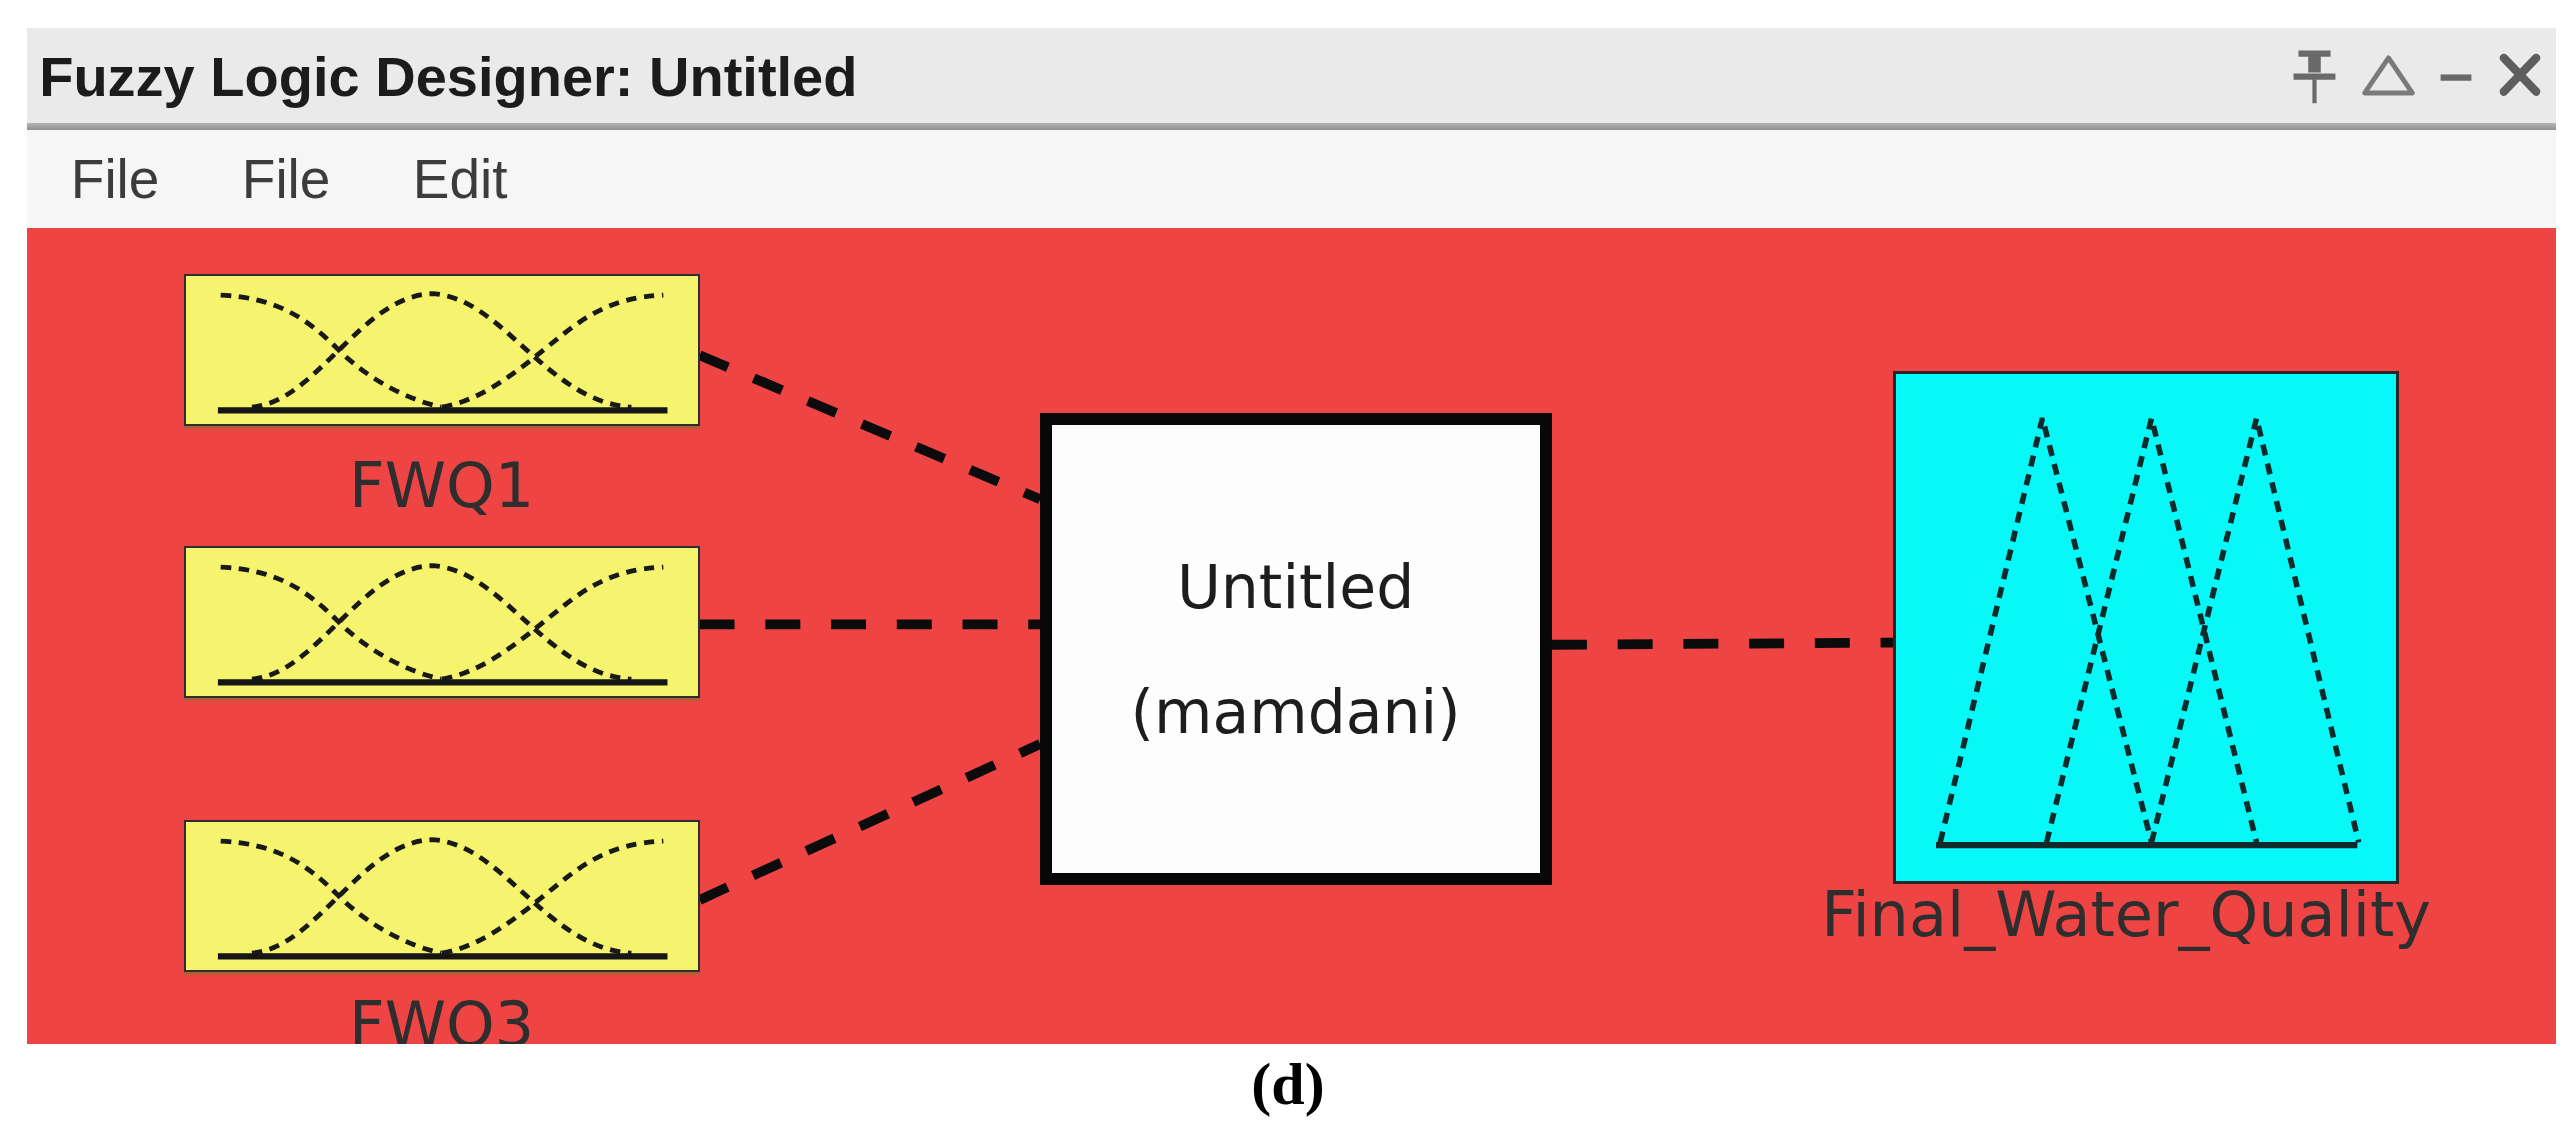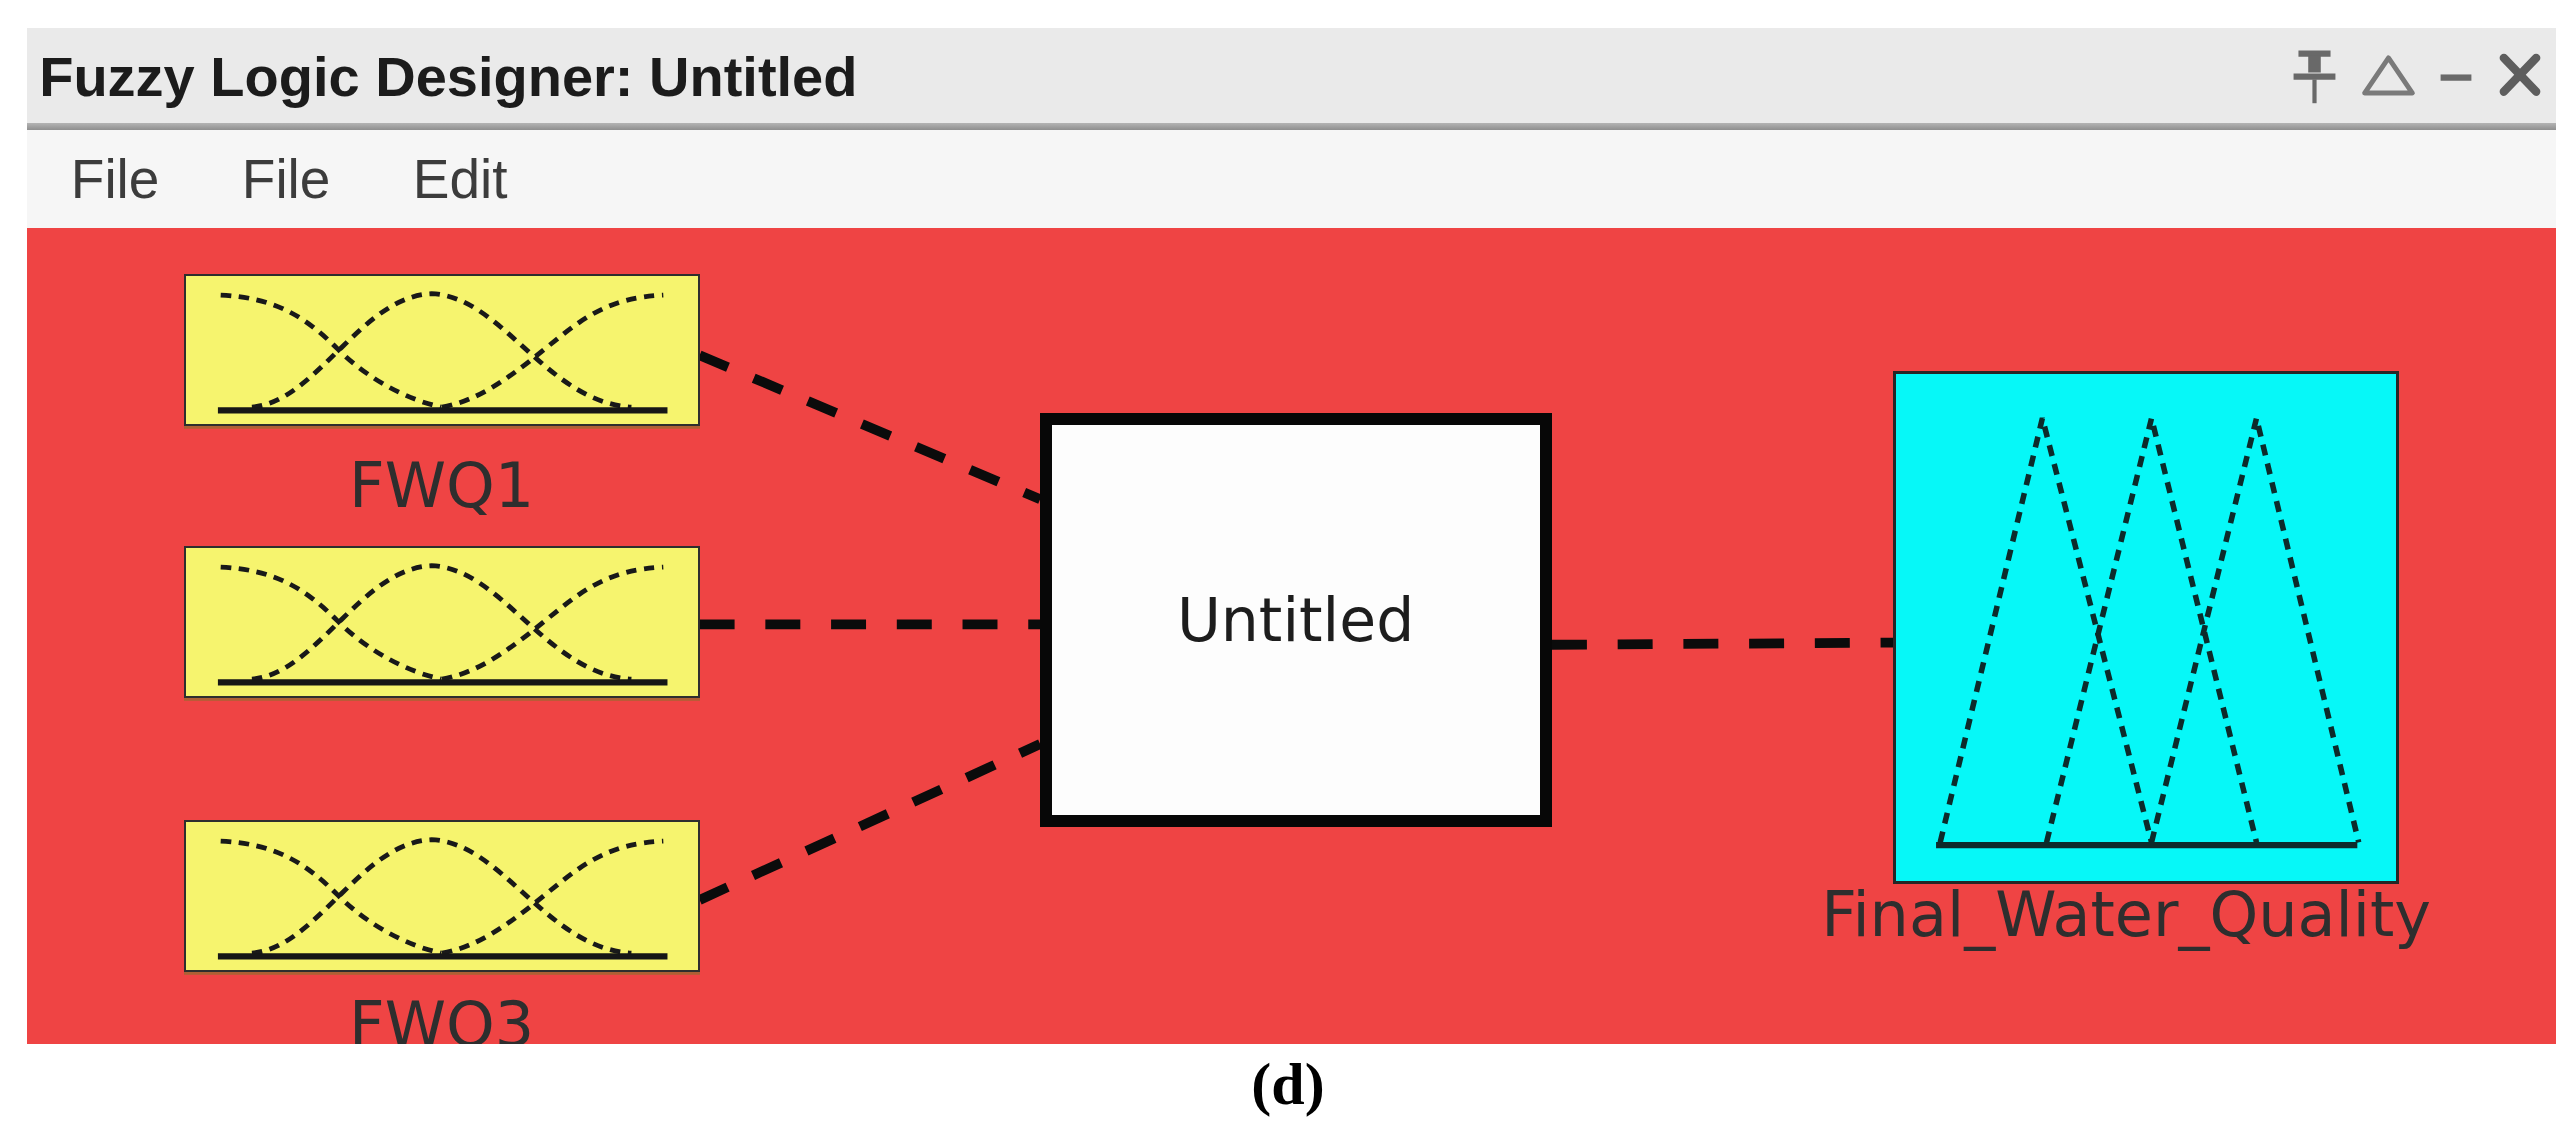--- a/index.html
+++ b/index.html
@@ -21,21 +21,21 @@
   
   .canvas{position:relative;height:816px;background:#ef4444;overflow:hidden;}
   .blk{position:absolute;box-sizing:border-box;}
   .blk svg{display:block;width:100%;height:100%;}
   .input-blk{left:157px;width:516px;height:152px;background:#f6f46e;border:2.8px solid #2e2e2e;
              box-shadow:0 2.8px 0 rgba(120,120,40,.55);}
   .iblk-1{top:46px;} .iblk-2{top:318px;} .iblk-3{top:592px;}
   .blk-label{position:absolute;left:157px;width:516px;height:77px;line-height:77px;
              text-align:center;font-family:"DejaVu Sans", sans-serif;font-size:62px;color:#2e2e2e;}
   .lbl-1{top:219px;} .lbl-2{top:489px;} .lbl-3{top:758px;}
-  .sys-box{left:1013px;top:185px;width:512px;height:414px;background:#fdfdfd;border:12.6px solid #070707;
+  .sys-box{left:1013px;top:185px;width:512px;height:472px;background:#fdfdfd;border:12.6px solid #070707;
            display:flex;flex-direction:column;align-items:center;justify-content:center;gap:55px;}
   .sys-box .sys-line{font-family:"DejaVu Sans", sans-serif;font-size:60px;line-height:70px;
            color:#1d1d1d;white-space:nowrap;}
   .out-blk{left:1866px;top:143px;width:506px;height:513px;background:#06f8f8;border:3.5px solid #262626;}
   .out-label{position:absolute;left:1750px;top:648px;width:699px;height:77px;line-height:77px;
              text-align:center;font-family:"DejaVu Sans", sans-serif;font-size:62px;color:#2e2e2e;
              white-space:nowrap;}
   .wires{position:absolute;left:0;top:0;width:2529px;height:816px;}
   
   .caption{position:absolute;left:0;top:1050px;width:100%;text-align:center;
@@ -116,20 +116,21 @@
           <path d="M 369 193 C 420 184 464 152 519 106 S 610 32 688 28" fill="none" stroke="#191919" stroke-width="7" stroke-dasharray="15 11"></path>
           <line x1="46" y1="198" x2="694" y2="198" stroke="#161616" stroke-width="9"></line>
         </svg>
       </div>
 
       <div class="blk-label lbl-1">FWQ1</div>
       <div class="blk-label lbl-3">FWQ3</div>
 
       <div class="blk sys-box">
         <div class="sys-line">Untitled</div>
+        <div class="sys-line">(mamdani)</div>
       </div>
 
       <div class="blk out-blk">
         <svg viewBox="0 0 724 734" preserveAspectRatio="none">
           <path d="M 64 678 L 212 64 L 370 678" fill="none" stroke="#0d2b2b" stroke-width="8" stroke-dasharray="16 12"></path>
           <path d="M 218 678 L 370 64 L 522 678" fill="none" stroke="#0d2b2b" stroke-width="8" stroke-dasharray="16 12"></path>
           <path d="M 370 678 L 522 64 L 670 678" fill="none" stroke="#0d2b2b" stroke-width="8" stroke-dasharray="16 12"></path>
           <line x1="58" y1="682" x2="668" y2="682" stroke="#0d2b2b" stroke-width="9"></line>
         </svg>
       </div>

